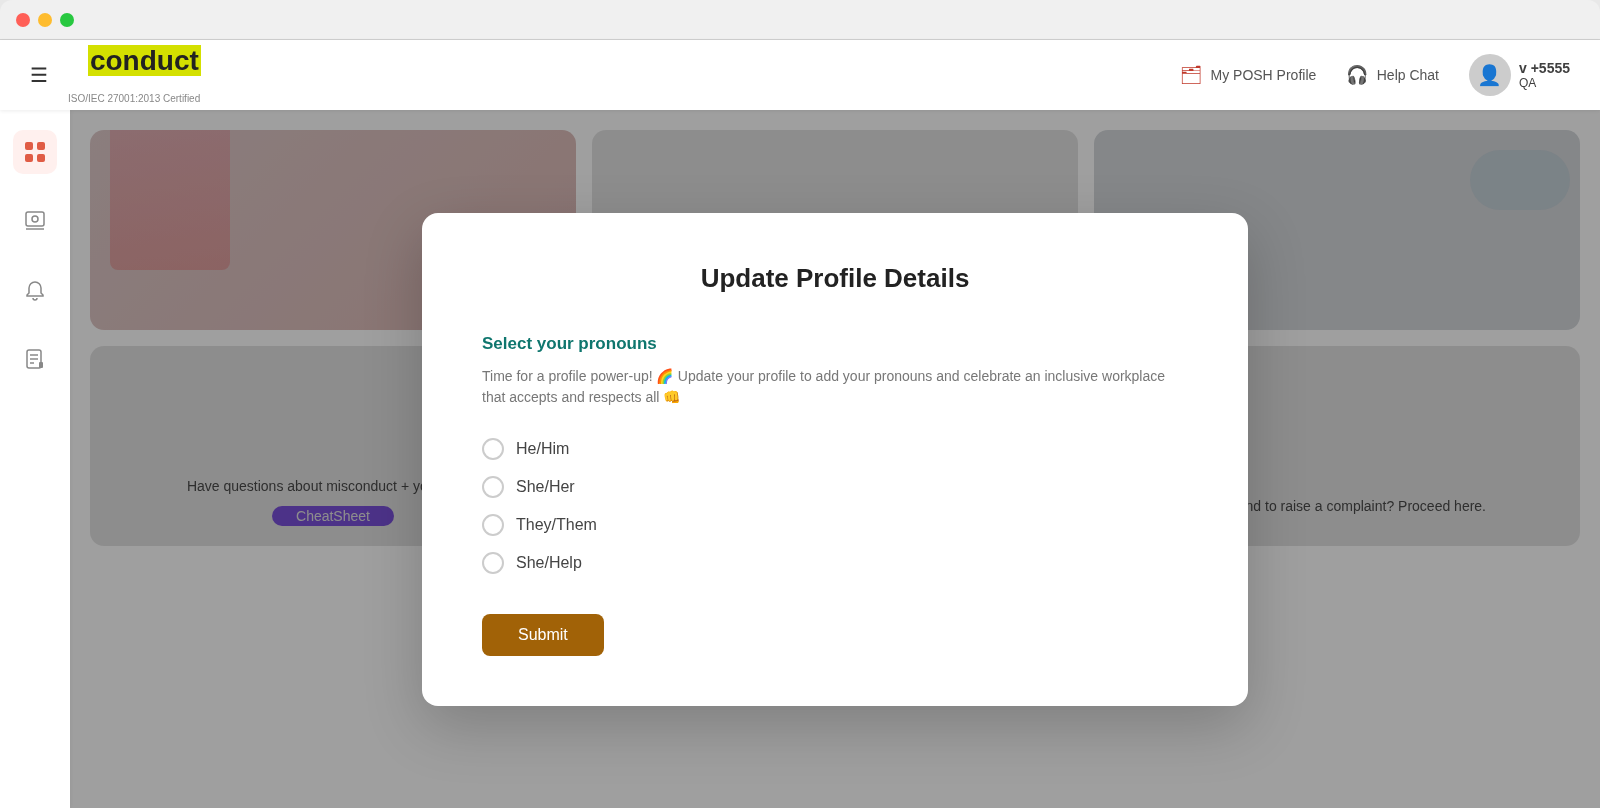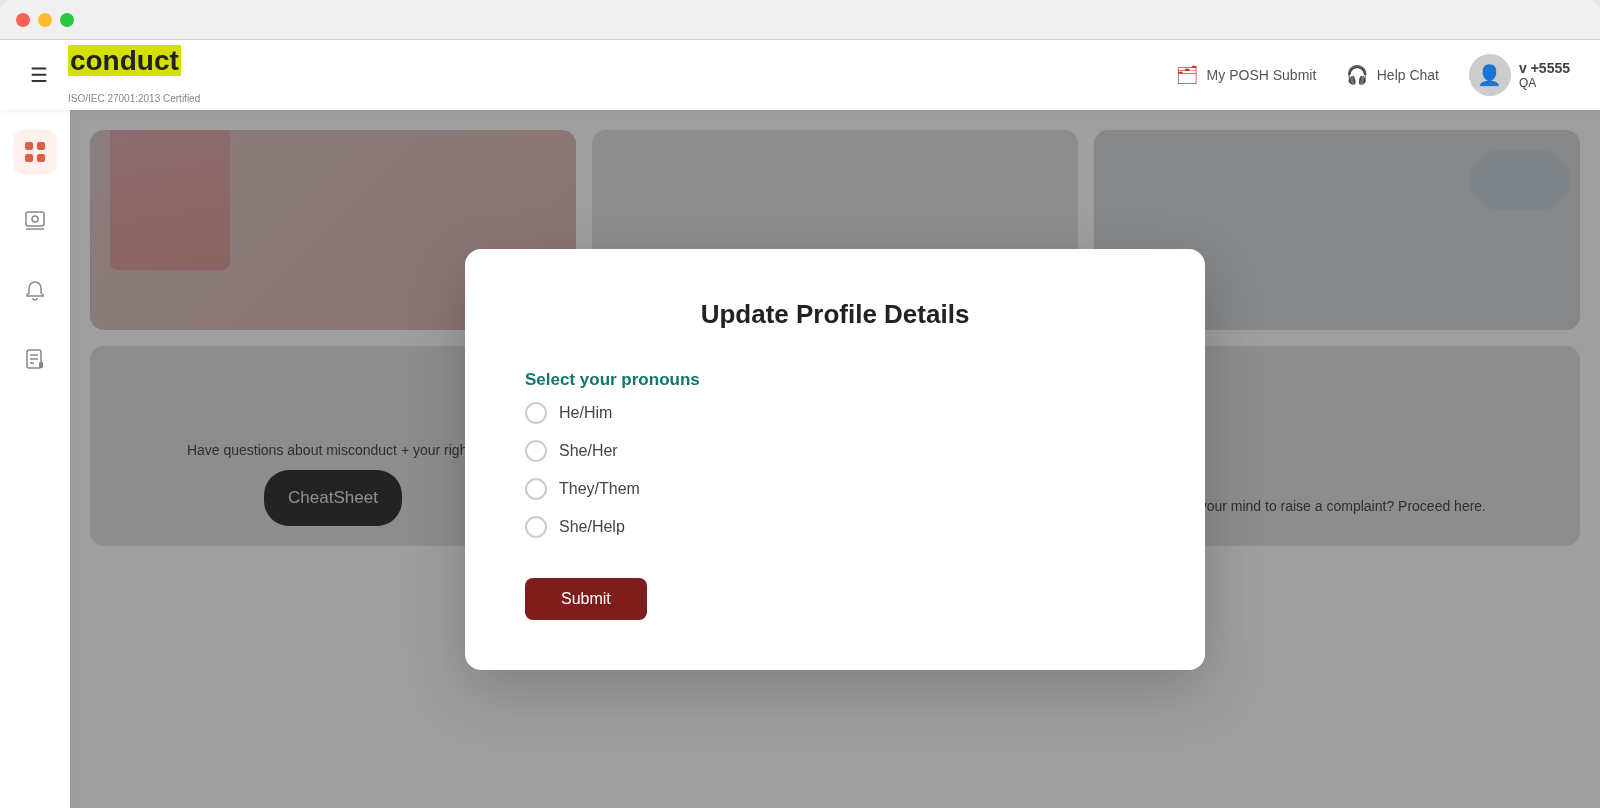--- a/index.html
+++ b/index.html
@@ -68,20 +68,21 @@
     }
     .logo-text {
       font-size: 28px;
       font-weight: 800;
       color: #222;
       line-height: 1;
     }
     .logo-text span.highlight {
       background: #d4e000;
       padding: 0 2px;
+      margin-left: 20px;
     }
     .logo-certified {
       font-size: 10px;
       color: #888;
       margin-top: 18px;
     }
     .header-spacer { flex: 1; }
     .header-nav {
       display: flex;
       align-items: center;
@@ -179,26 +180,26 @@
       padding: 20px;
       min-height: 200px;
     }
     .card-text {
       font-size: 14px;
       color: #555;
       text-align: center;
       margin-bottom: 12px;
     }
     .card-btn {
-      background: #404040;
+      background: #8b5cf6;
       color: #fff;
       border: none;
       border-radius: 25px;
-      padding: 18px 24px;
-      font-size: 17px;
+      padding: 2px 24px;
+      font-size: 14px;
       cursor: pointer;
       align-self: center;
       font-weight: 500;
     }
 
     
     .modal-overlay {
       position: absolute;
       top: 0;
       left: 0;
@@ -206,21 +207,21 @@
       bottom: 0;
       background: rgba(0,0,0,0.35);
       display: flex;
       align-items: center;
       justify-content: center;
       z-index: 100;
     }
     .modal {
       background: #fff;
       border-radius: 16px;
-      width: 740px;
+      width: 826px;
       max-height: 560px;
       padding: 50px 60px 50px 60px;
       box-shadow: 0 20px 60px rgba(0,0,0,0.2);
       position: relative;
     }
     .modal-title {
       font-size: 26px;
       font-weight: 600;
       color: #222;
       text-align: center;
@@ -256,21 +257,21 @@
       border: 2px solid #ccc;
       border-radius: 50%;
       flex-shrink: 0;
       background: #fff;
     }
     .pronoun-label {
       font-size: 16px;
       color: #444;
     }
     .submit-btn {
-      background: #7f1d1d;
+      background: #a16207;
       color: #fff;
       border: none;
       border-radius: 8px;
       padding: 12px 36px;
       font-size: 16px;
       cursor: pointer;
       font-weight: 500;
     }
 
     
@@ -296,21 +297,21 @@
     <div class="logo-container">
       <div class="logo-text">
         <span class="highlight">conduct</span>
       </div>
       <div class="logo-certified">ISO/IEC 27001:2013 Certified</div>
     </div>
     <div class="header-spacer"></div>
     <div class="header-nav">
       <div class="nav-item">
         <span class="nav-icon">🗂</span>
-        <span>My POSH Submit</span>
+        <span>My POSH Profile</span>
       </div>
       <div class="nav-item">
         <span class="nav-icon-headset">🎧</span>
         <span>Help Chat</span>
       </div>
       <div class="nav-item">
         <div class="user-avatar">
           <span>👤</span>
         </div>
         <div class="user-info">
@@ -386,20 +387,21 @@
         <div class="card" style="grid-column:3; grid-row:2;">
           <div class="card-text">...your mind to raise a complaint? Proceed here.</div>
         </div>
       </div>
 
       <div class="modal-overlay">
         <div class="modal">
           <h2 class="modal-title">Update Profile Details</h2>
 
           <div class="modal-section-title">Select your pronouns</div>
+          <div class="modal-description">Time for a profile power-up! 🌈 Update your profile to add your pronouns and celebrate an inclusive workplace that accepts and respects all 👊</div>
 
           <div class="pronouns-list">
 
             <label class="pronoun-option">
               <div class="radio-circle"></div>
               <span class="pronoun-label">He/Him</span>
             </label>
 
             <label class="pronoun-option">
               <div class="radio-circle"></div>

